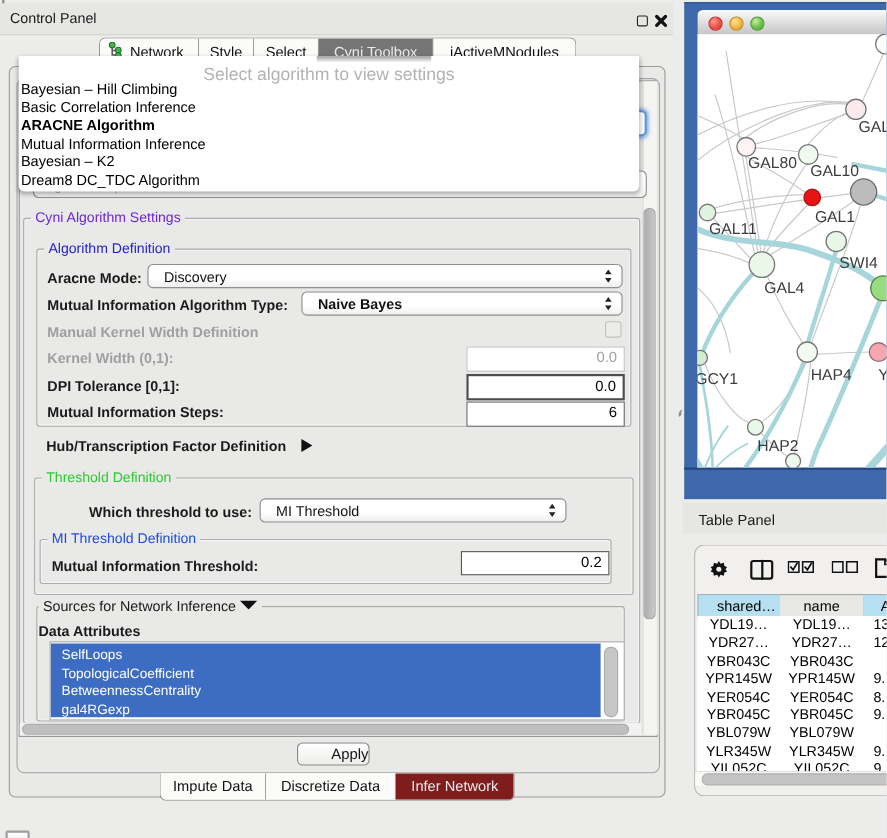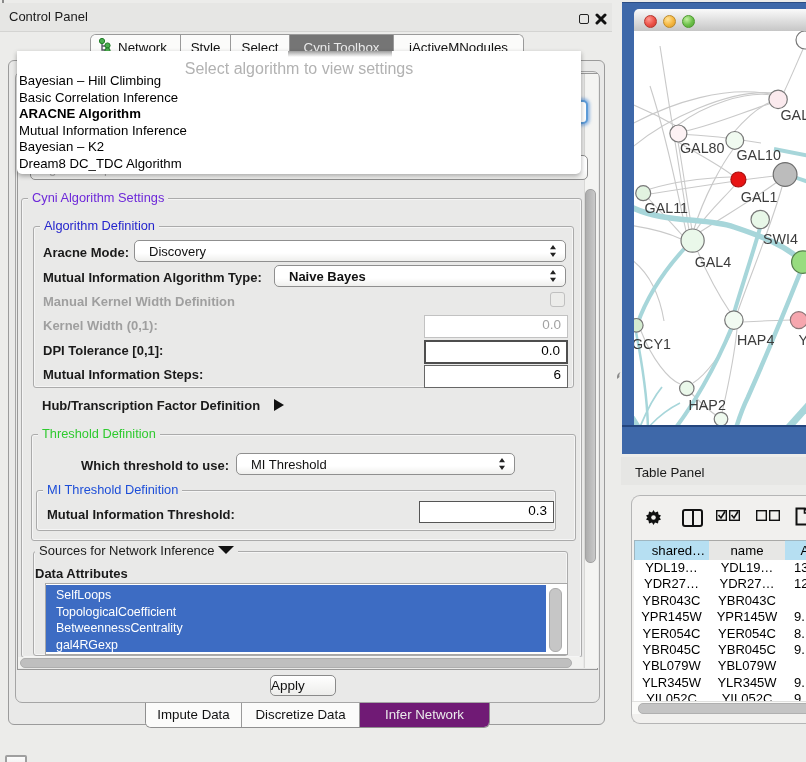--- a/index.html
+++ b/index.html
@@ -97,45 +97,45 @@
 <div class="combo" style="left:236px;top:453px;width:277px;height:20px;">
     <span class="ct">MI Threshold</span>
   <svg class="ar" viewBox="0 0 9 14">
       <path d="M4.5 0 L8 5 L1 5 Z M4.5 14 L1 9 L8 9 Z" fill="#222"></path>
     </svg>
   </div>
 <div class="grp" style="left:36px;top:490px;width:518px;height:39px;">
   <div class="gtitle" style="color:#1d4ed8;">MI Threshold Definition</div>
 </div>
 <div class="abs lbl" style="left:47px;top:507px;text-align:center;">Mutual Information Threshold:</div>
-<div class="field" style="left:419px;top:501px;width:127px;height:19px;border:1px solid #555;padding:1px 6px 0 0;">0.3</div>
+<div class="field" style="left:419px;top:501px;width:127px;height:19px;border:1px solid #555;padding:1px 6px 0 0;">0.2</div>
 
 <div class="grp" style="left:33px;top:551px;width:533px;height:103px;">
   <div class="gtitle" style="font-size:13px;color:#1a1a1a;left:1px;">Sources for Network Inference <svg width="16" height="8" viewBox="0 0 16 8" style="vertical-align:1px;">
         <path d="M0 0 L16 0 L8 8 Z" fill="#111"></path>
       </svg></div>
 </div>
 <div class="abs lbl" style="left:35px;top:566px;font-size:13px;">Data Attributes</div>
 
 <div class="abs" style="left:45px;top:583px;width:521px;height:70px;background:#fff;border:1px solid #a8a8a8;overflow:hidden;">
   <div class="abs" style="left:0;top:1px;width:500px;height:67px;background:#3d6cc3;"></div>
   <div class="abs" style="left:10px;top:3px;width:484px;color:#fff;font-size:12.4px;line-height:16.6px;">SelfLoops<br>TopologicalCoefficient<br>BetweennessCentrality<br>gal4RGexp</div>
   <div class="abs" style="left:503px;top:4px;width:11px;height:62px;background:#c6c6c6;border:1px solid #ababab;border-radius:6px;"></div>
 </div>
 
 <div class="abs" style="left:18px;top:657px;width:565px;height:11px;background:#f2f2f0;"></div>
 <div class="abs" style="left:20px;top:658px;width:550px;height:8px;background:#bfbfbf;border:1px solid #aeaeae;border-radius:5px;"></div>
 
 <div class="abs" style="left:584px;top:74px;width:13px;height:594px;background:#f4f4f2;border-left:1px solid #d8d8d6;"></div>
 <div class="abs" style="left:585px;top:189px;width:9px;height:372px;background:linear-gradient(90deg,#adadad,#c9c9c9);border:1px solid #a2a2a2;border-radius:5px;"></div>
 
-<div class="abs" style="left:270px;top:675px;width:64px;height:19px;background:linear-gradient(#ffffff,#ededeb);border:1px solid #8a8a8a;border-radius:5px;text-align:left;font-size:13.5px;line-height:19px;color:#111;">Apply</div>
+<div class="abs" style="left:270px;top:675px;width:64px;height:19px;background:linear-gradient(#ffffff,#ededeb);border:1px solid #8a8a8a;border-radius:5px;text-align:right;font-size:13.5px;line-height:19px;color:#111;">Apply</div>
 
 <div class="abs" style="left:145px;top:703px;height:24px;border:1px solid #8f8f8f;border-top:none;border-radius:0 0 6px 6px;overflow:hidden;background:#fbfbfa;">
-  <div class="tab" style="width:95px;line-height:24px;border-right:1px solid #9a9a9a;">Impute Data</div><div class="tab" style="width:117px;line-height:24px;border-right:1px solid #9a9a9a;">Discretize Data</div><div class="tab" style="width:129px;line-height:24px;border-right:none;background:#701a75;color:#ebebeb;">Infer Network</div>
+  <div class="tab" style="width:95px;line-height:24px;border-right:1px solid #9a9a9a;">Impute Data</div><div class="tab" style="width:117px;line-height:24px;border-right:1px solid #9a9a9a;">Discretize Data</div><div class="tab" style="width:107px;line-height:24px;border-right:none;background:#7f1d1d;color:#ebebeb;">Infer Network</div>
 </div>
 
 <div class="abs" style="left:5px;top:755px;width:18px;height:10px;border:2px solid #9f9f9f;border-radius:2px;background:linear-gradient(#fcfcfc,#ededed);"></div>
 
 <div class="abs" style="left:17px;top:51px;width:564px;height:123px;background:#fff;border-radius:0 0 5px 5px;box-shadow:0 2px 5px rgba(0,0,0,0.33);z-index:4;"></div>
 <div class="abs" style="left:17px;top:60px;width:564px;text-align:center;color:#b2b2b2;font-size:16px;z-index:5;">Select algorithm to view settings</div>
 <div class="abs" style="left:19px;top:73px;width:540px;font-size:13.2px;color:#000;line-height:16.5px;z-index:5;">
 Bayesian – Hill Climbing<br>
 Basic Correlation Inference<br>
 <b>ARACNE Algorithm</b><br>

